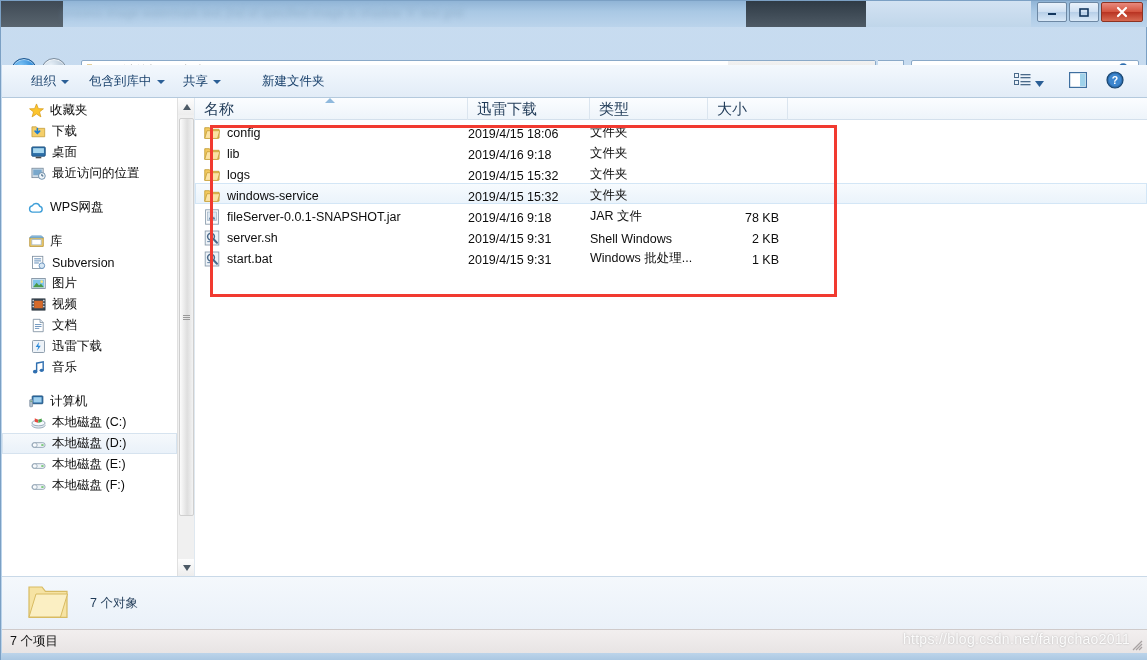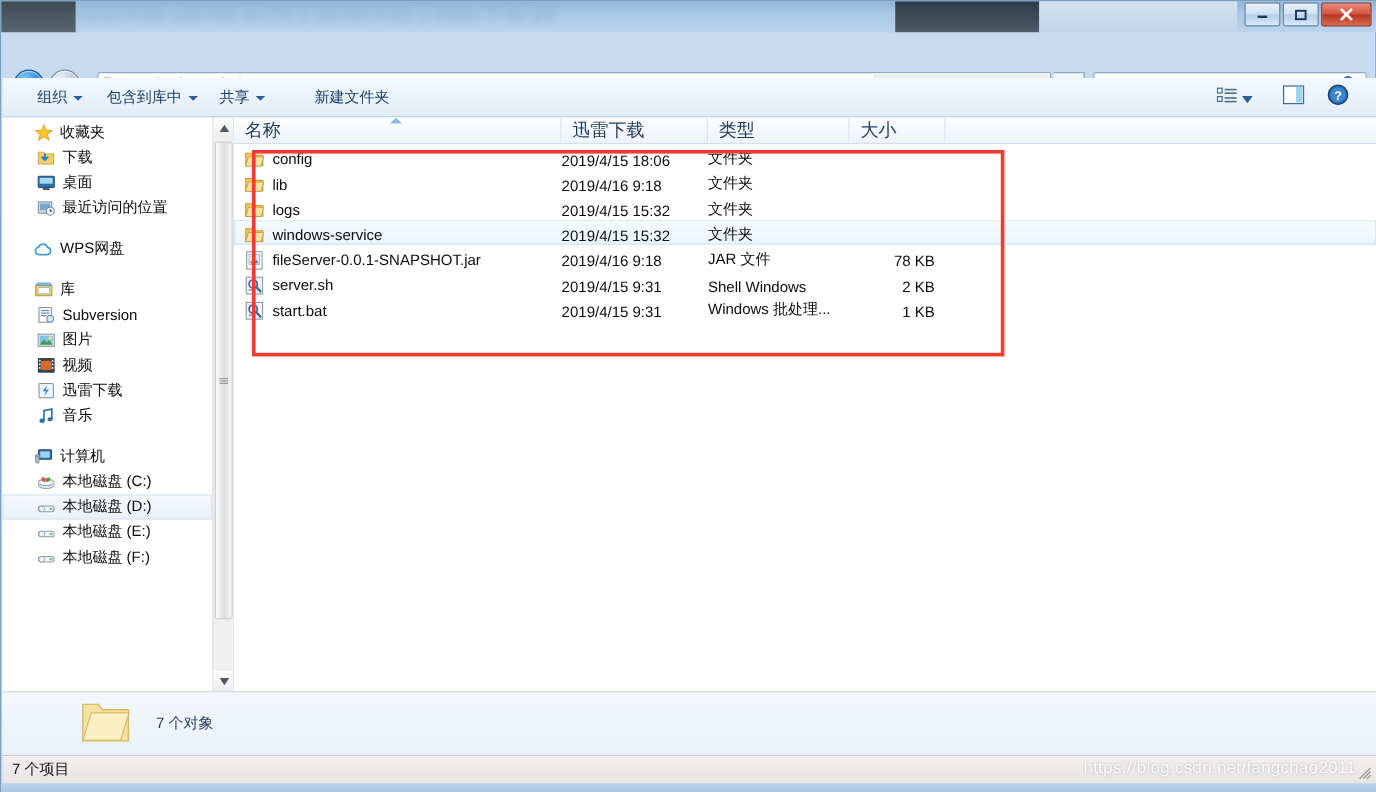--- a/index.html
+++ b/index.html
@@ -271,21 +271,21 @@
     width: 627px; height: 172px;
     border: 3px solid #f13a30;
     pointer-events: none;
   }
 
   
   #detailspane {
     position: absolute; left: 1px; top: 575px; width: 1145px; height: 53px;
     background: linear-gradient(to bottom,#f4f8fc,#eaf1f9);
     border-top: 1px solid #c9d9e8;
-    display: flex; align-items: center; padding-left: 40px;
+    display: flex; align-items: center;
   }
   #details-folder-icon { margin-left: 24px; margin-right: 20px; }
   #details-text { font-size: 12.5px; color: #1f3a57; }
 
   
   #statusbar {
     position: absolute; left: 1px; top: 628px; width: 1145px; height: 24px;
     background: linear-gradient(to bottom,#f2efef,#e8e4e4);
     border-top: 1px solid #cfcaca;
     display: flex; align-items: center;
@@ -561,20 +561,32 @@
               <rect x="13" y="3" width="1.4" height="1.6" fill="#e8eef4"></rect>
               <rect x="13" y="6.2" width="1.4" height="1.6" fill="#e8eef4"></rect>
               <rect x="13" y="9.4" width="1.4" height="1.6" fill="#e8eef4"></rect>
             </svg>
           </span>
           <span>视频</span>
         </div>
         <div class="nav-row child">
           <span class="nv-ico">
             <svg width="15" height="15" viewBox="0 0 16 16">
+              <path d="M2.4 1.4 h7.2 l3.4 3.4 v9.8 H2.4 Z" fill="#ffffff" stroke="#7e8fa0" stroke-width="0.9"></path>
+              <path d="M9.6 1.4 v3.4 h3.4" fill="#dde7f0" stroke="#7e8fa0" stroke-width="0.8"></path>
+              <rect x="4.2" y="6.6" width="7" height="0.9" fill="#5a87b5"></rect>
+              <rect x="4.2" y="8.6" width="7" height="0.9" fill="#5a87b5"></rect>
+              <rect x="4.2" y="10.6" width="4.6" height="0.9" fill="#5a87b5"></rect>
+            </svg>
+          </span>
+          <span>文档</span>
+        </div>
+        <div class="nav-row child">
+          <span class="nv-ico">
+            <svg width="15" height="15" viewBox="0 0 16 16">
               <rect x="1.6" y="1.6" width="12.8" height="12.8" rx="1" fill="#eef3f8" stroke="#7e8fa0" stroke-width="0.9"></rect>
               <path d="M8.6 3.2 L5 8.6 h2.6 L6.4 12.8 L10.4 7.2 H7.8 Z" fill="#2f8ad8"></path>
             </svg>
           </span>
           <span>迅雷下载</span>
         </div>
         <div class="nav-row child">
           <span class="nv-ico">
             <svg width="15" height="15" viewBox="0 0 16 16">
               <path d="M6 12.4 V3.4 L13 2 v9" fill="none" stroke="#2f6fb0" stroke-width="1.5"></path>

